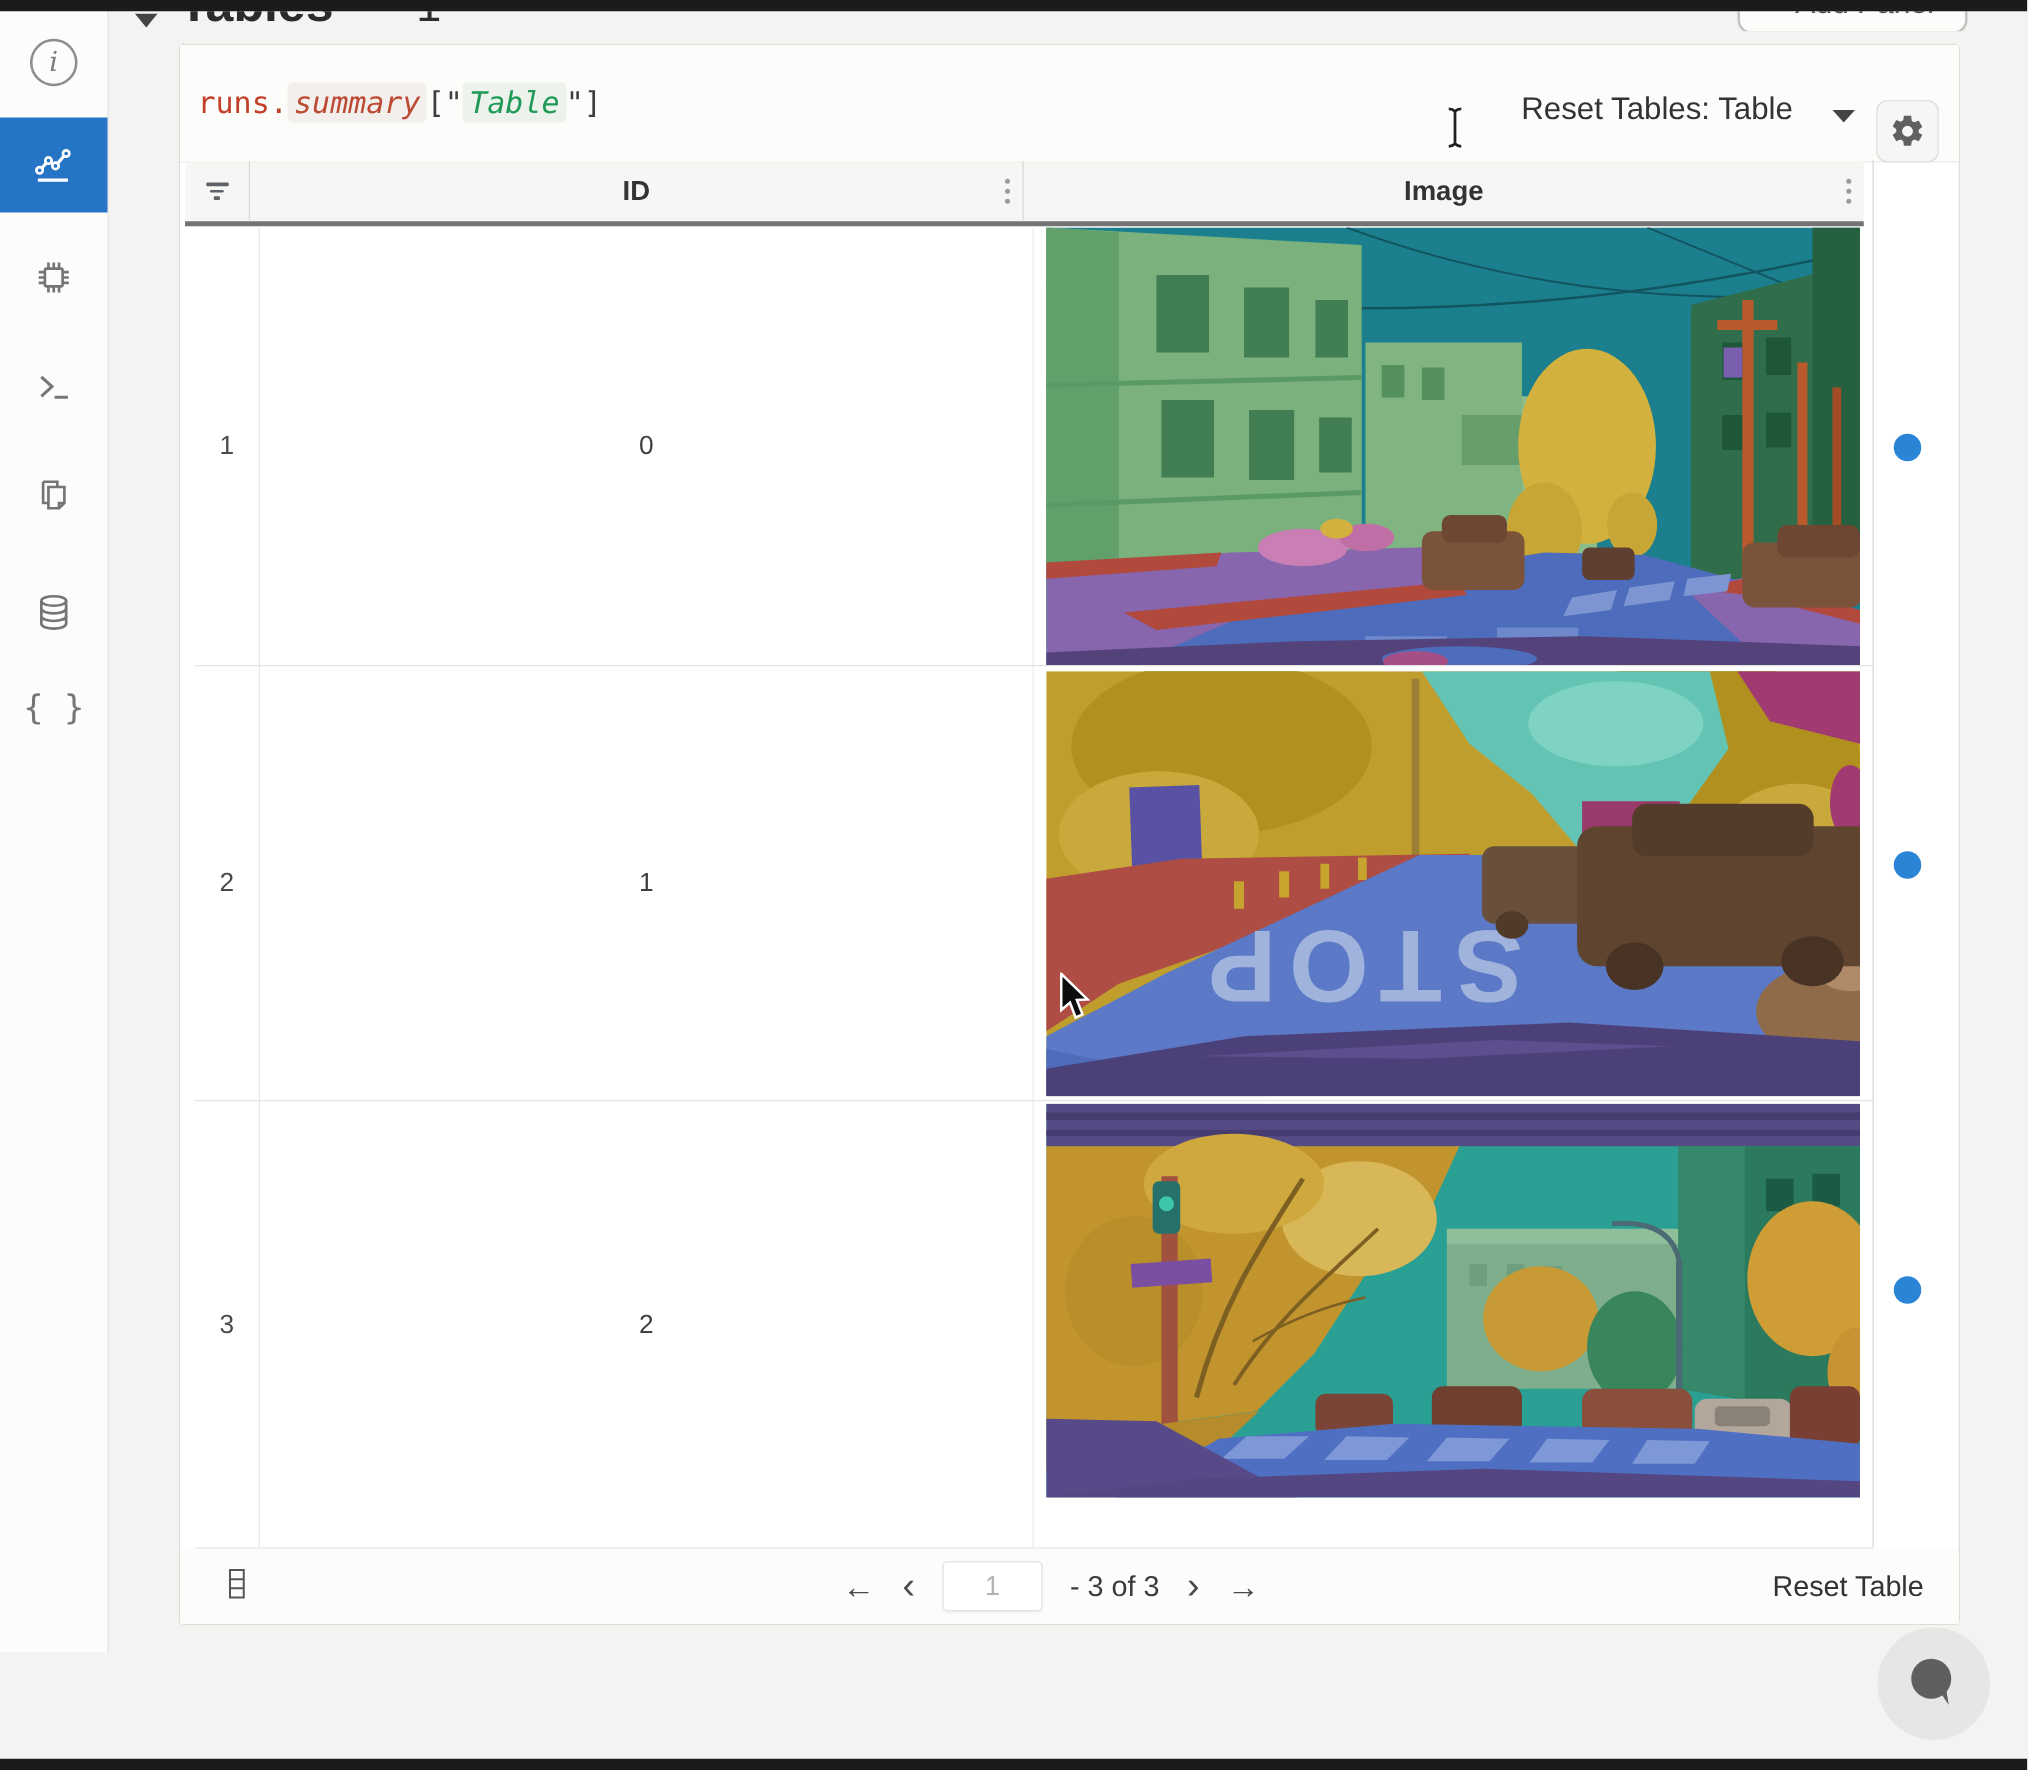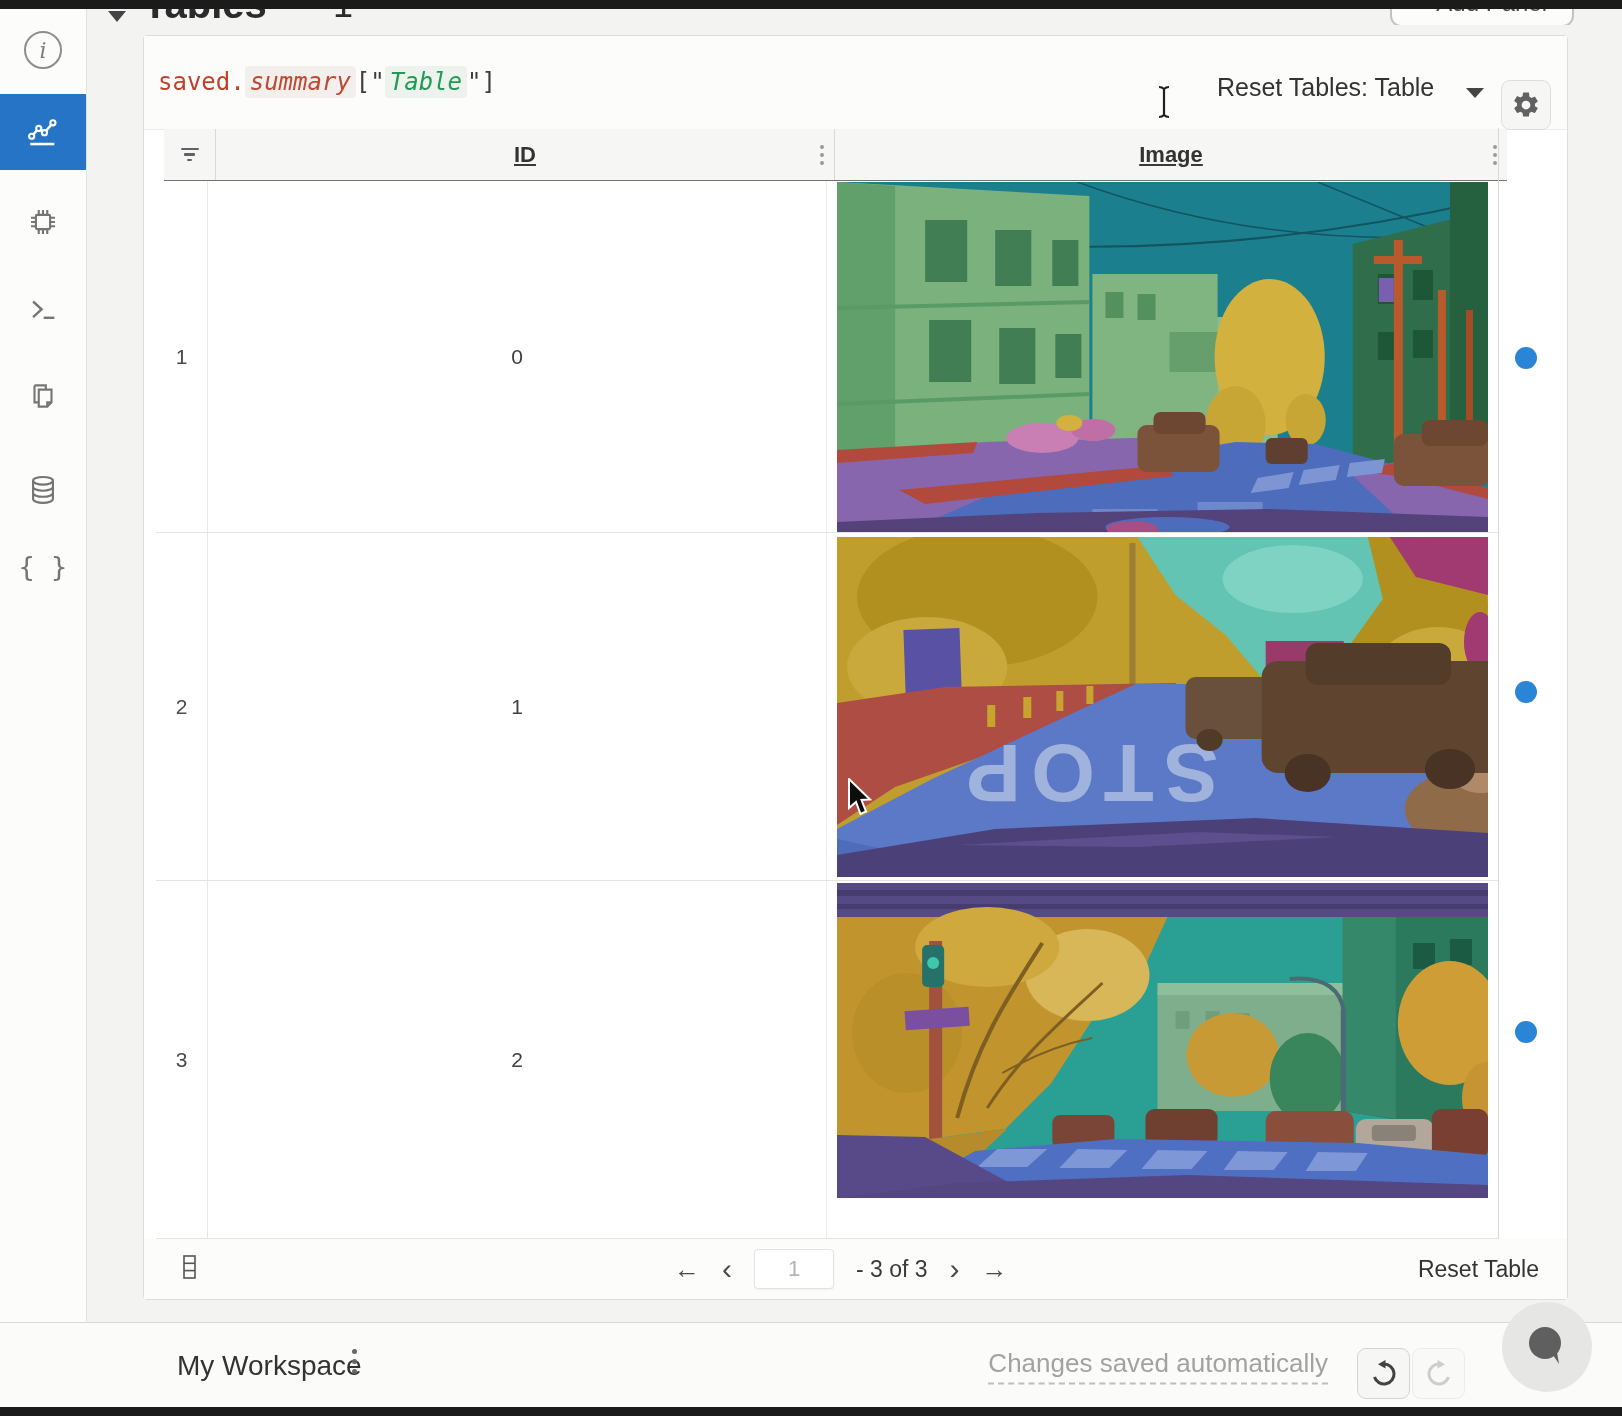--- a/index.html
+++ b/index.html
@@ -44,22 +44,22 @@
   .tok-green{color:#1f9b57;background:#eef2ec;}
   .tok-plain{color:#3d3d3d;}
   #merge-label{position:absolute;left:1073px;top:37px;font-size:25px;color:#333;}
   #merge-caret{position:absolute;left:1322px;top:52px;width:0;height:0;border-left:9px solid transparent;
     border-right:9px solid transparent;border-top:10px solid #444;}
   #gear-btn{position:absolute;left:1357px;top:44px;width:48px;height:48px;background:#f6f6f4;
     border:1px solid #deded c;border:1px solid #dededc;border-radius:9px;
     display:flex;align-items:center;justify-content:center;}
 
   
-  #thead{left:20px;top:93px;width:1343px;height:52px;background:#f6f6f4;border-bottom:1px solid #737373;
-    display:flex;box-sizing:border-box;text-decoration:underline;}
+  #thead{left:4px;top:93px;width:1343px;height:52px;background:#f6f6f4;border-bottom:4px solid #737373;
+    display:flex;box-sizing:border-box;}
   .th{position:relative;display:flex;align-items:center;justify-content:center;
     font-size:22px;font-weight:700;color:#333;border-right:1px solid #d9d9d7;box-sizing:border-box;}
   .th-num{width:52px;} .th-id{width:619px;} .th-img{width:672px;border-right:none;}
   .kebab{position:absolute;right:10px;top:50%;margin-top:-10px;width:4px;height:4px;border-radius:50%;
     background:#9a9a9a;box-shadow:0 8px 0 #9a9a9a,0 16px 0 #9a9a9a;}
   .filter-icon{width:20px;height:14px;display:flex;flex-direction:column;align-items:center;gap:3px;}
   .filter-icon span{display:block;height:2.5px;background:#5f6368;border-radius:1px;}
   .fi1{width:18px;} .fi2{width:11px;} .fi3{width:5px;}
 
   #tbody{left:12px;top:145px;width:1343px;}
@@ -175,21 +175,21 @@
     <div id="section-caret"></div>
     <div id="section-title">Tables</div>
     <div id="section-count">1</div>
     <div id="add-panel-btn">+ Add Panel</div>
   </div>
 
   <div class="abs" id="card">
 
     <div class="abs" id="query-row">
       <div id="query-text">
-        <span class="tok-red">saved.</span><span class="chip tok-summary">summary</span><span class="tok-plain">["</span><span class="chip tok-green">Table</span><span class="tok-plain">"]</span>
+        <span class="tok-red">runs.</span><span class="chip tok-summary">summary</span><span class="tok-plain">["</span><span class="chip tok-green">Table</span><span class="tok-plain">"]</span>
       </div>
       <div id="merge-label">Reset Tables: Table</div>
       <div id="merge-caret"></div>
       <div id="gear-btn">
         <svg width="30" height="30" viewBox="0 0 24 24">
           <path fill="#616161" d="M19.14,12.94a7.43,7.43,0,0,0,.06-.94,7.43,7.43,0,0,0-.06-.94l2.03-1.58a.5.5,0,0,0,.12-.64l-1.92-3.32a.5.5,0,0,0-.61-.22l-2.39,1a7.28,7.28,0,0,0-1.62-.94l-.36-2.54A.5.5,0,0,0,13.9,2H10.1a.5.5,0,0,0-.49.42L9.25,4.96a7.28,7.28,0,0,0-1.62.94l-2.39-1a.5.5,0,0,0-.61.22L2.71,8.44a.5.5,0,0,0,.12.64l2.03,1.58a7.43,7.43,0,0,0-.06.94,7.43,7.43,0,0,0,.06.94L2.83,14.12a.5.5,0,0,0-.12.64l1.92,3.32a.5.5,0,0,0,.61.22l2.39-1a7.28,7.28,0,0,0,1.62.94l.36,2.54a.5.5,0,0,0,.49.42h3.8a.5.5,0,0,0,.49-.42l.36-2.54a7.28,7.28,0,0,0,1.62-.94l2.39,1a.5.5,0,0,0,.61-.22l1.92-3.32a.5.5,0,0,0-.12-.64ZM12,15.5A3.5,3.5,0,1,1,15.5,12,3.5,3.5,0,0,1,12,15.5Z"></path>
         </svg>
       </div>
     </div>
 
@@ -398,37 +398,20 @@
       </div>
       <span id="reset-table">Reset Table</span>
     </div>
   </div>
 
   <div class="abs" id="dot-col-line"></div>
   <div class="abs run-dot" style="top:347px;"></div>
   <div class="abs run-dot" style="top:681px;"></div>
   <div class="abs run-dot" style="top:1021px;"></div>
 
-  <div class="abs" id="footerbar">
-    <span id="ws-label">My Workspace</span>
-    <span id="ws-kebab"></span>
-    <span id="autosave">Changes saved automatically</span>
-    <div class="hist-btn" id="undo-btn">
-      <svg width="30" height="30" viewBox="0 0 24 24">
-        <path d="M12 4a8 8 0 1 1-7.6 10.4" fill="none" stroke="#424242" stroke-width="2.4"></path>
-        <polygon points="13.2,0.8 13.2,7.6 7.2,4.2" fill="#424242"></polygon>
-      </svg>
-    </div>
-    <div class="hist-btn" id="redo-btn">
-      <svg width="30" height="30" viewBox="0 0 24 24">
-        <path d="M12 4a8 8 0 1 0 7.6 10.4" fill="none" stroke="#cdcdcb" stroke-width="2.4"></path>
-        <polygon points="10.8,0.8 10.8,7.6 16.8,4.2" fill="#cdcdcb"></polygon>
-      </svg>
-    </div>
-  </div>
 
   <div class="abs" id="chat-widget">
     <svg width="56" height="56" viewBox="0 0 56 56">
       <circle cx="26" cy="24" r="16" fill="#5f5f5f"></circle>
       <path d="M34 36 L40 45 L38 33 Z" fill="#5f5f5f"></path>
     </svg>
   </div>
 
   <div class="abs" id="cursor-ibeam">
     <svg width="18" height="36" viewBox="0 0 18 36">

